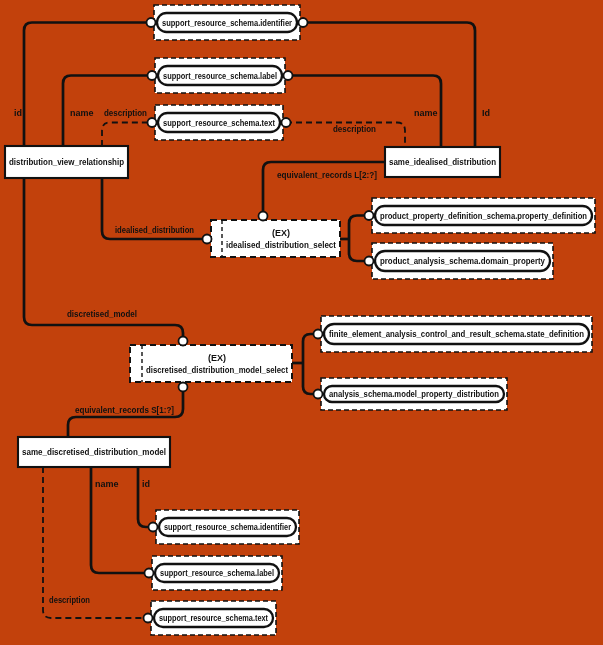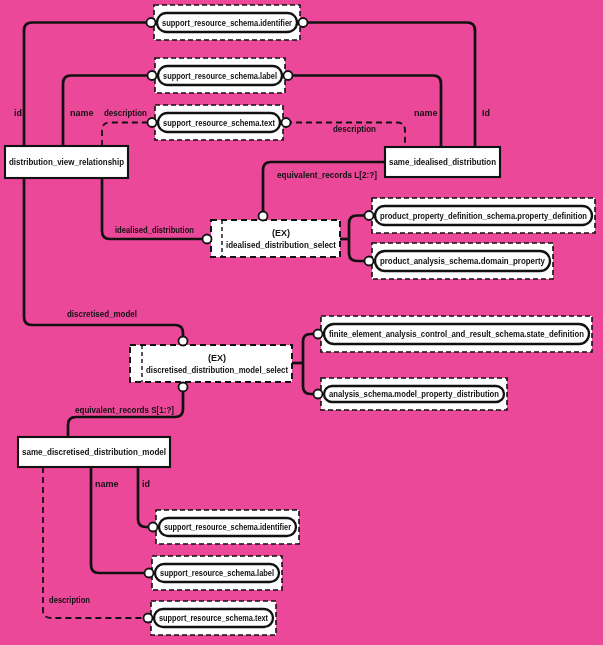--- a/index.html
+++ b/index.html
@@ -1,16 +1,16 @@
 <!DOCTYPE html>
 <html><head>
 <meta charset="utf-8">
 <style>
   html,body{margin:0;padding:0;background:#ffffff;}
-  .figure-wrap{width:603px;height:645px;background:#ec4899;overflow:hidden;position:relative;}
+  .figure-wrap{width:603px;height:645px;background:#c2410c;overflow:hidden;position:relative;}
   svg{display:block;}
   text{font-family:"Liberation Sans","DejaVu Sans",sans-serif;font-weight:bold;fill:#111111;}
 </style>
 </head>
 <body>
 
 <div class="figure-wrap">
   <svg id="diagram-svg" width="603" height="645" viewBox="0 0 603 645" xmlns="http://www.w3.org/2000/svg">
       <g>
         <path d="M 24 146 L 24 30.5 Q 24 22.5 32 22.5 L 152 22.5" fill="none" stroke="#111111" stroke-width="2.7"></path>

